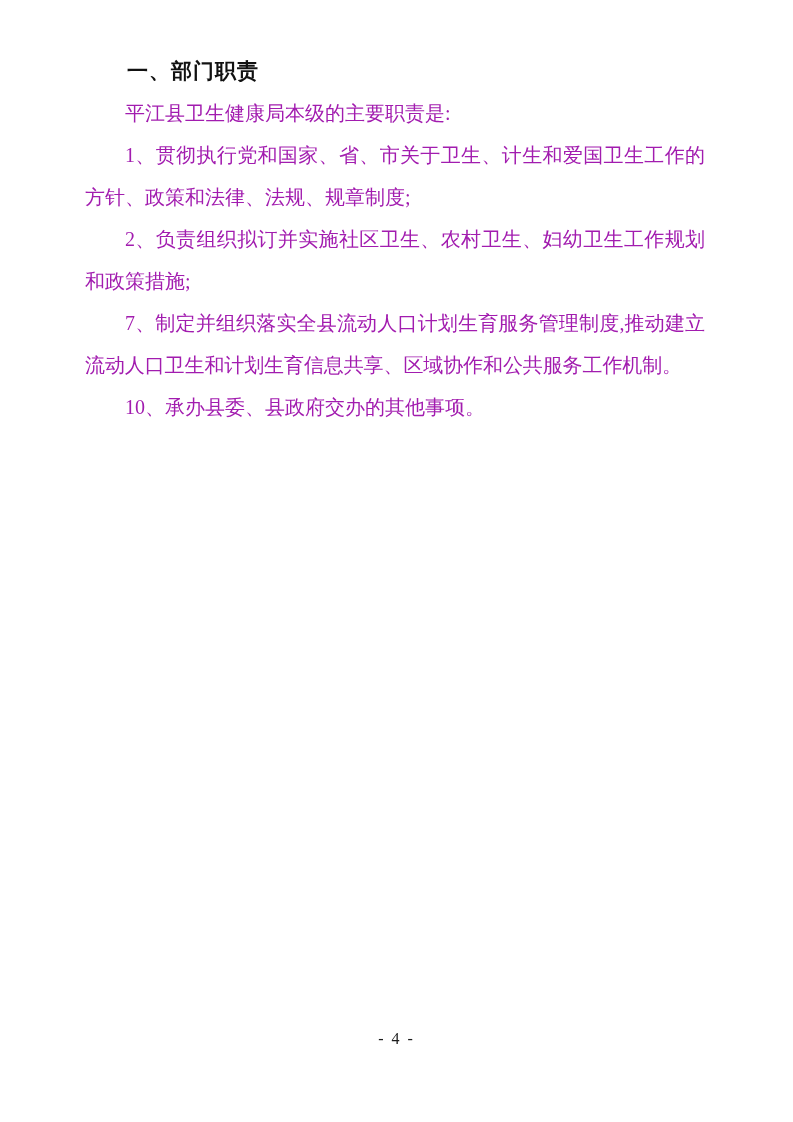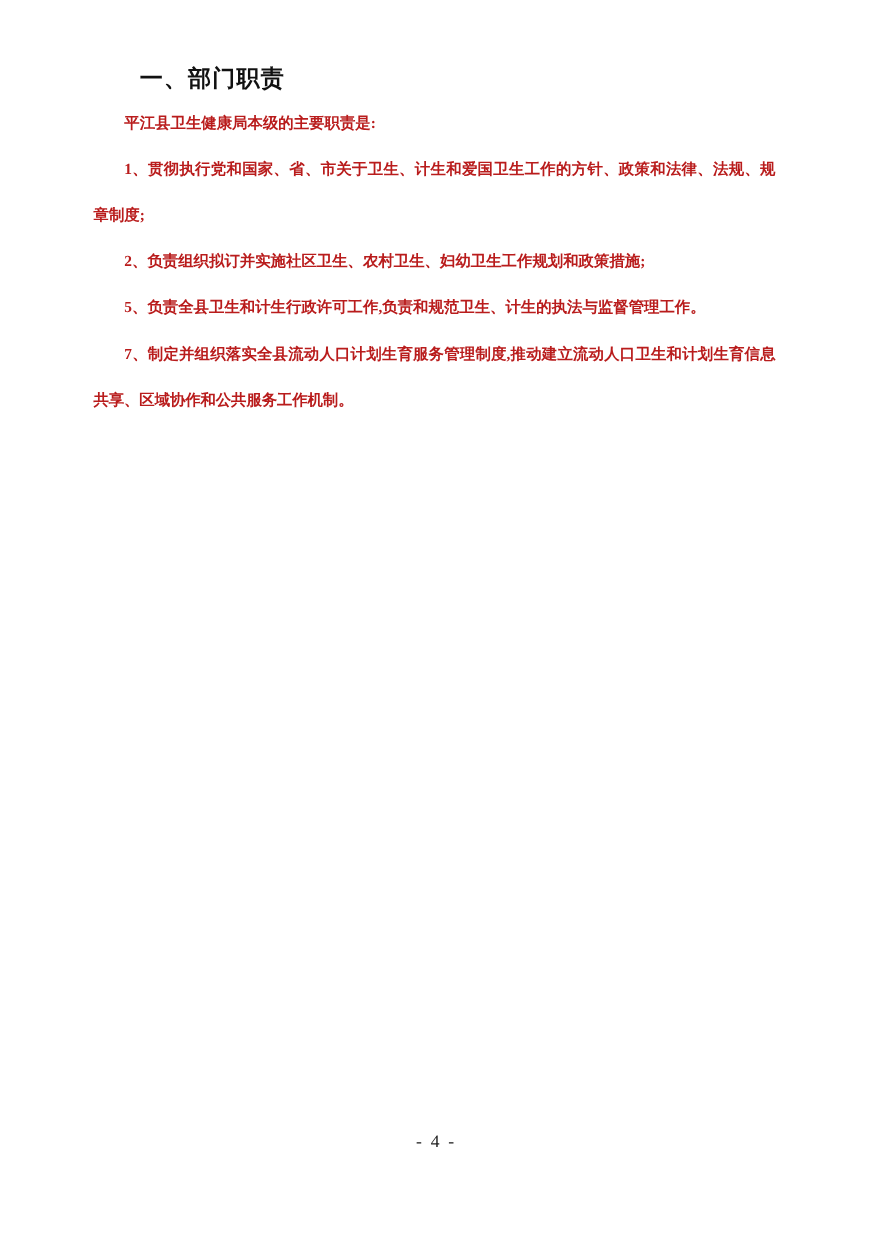--- a/index.html
+++ b/index.html
@@ -28,26 +28,25 @@
   .heading {
     font-size: 21px;
     font-weight: 700;
     line-height: 42px;
     text-indent: 2em;
     letter-spacing: 1px;
     color: #111111;
   }
 
   .para {
-    font-size: 14px;
+    font-size: 20px;
     line-height: 42px;
     text-indent: 2em;
     text-align: justify;
-    color: #b91c1c;
-    font-weight: bold;
+    color: #a21caf;
   }
 
   
   .squeeze-a { letter-spacing: -0.4px; }
   .squeeze-b { letter-spacing: -0.1px; }
 
   .page-number {
     position: absolute;
     left: 0;
     right: 0;
@@ -66,23 +65,23 @@
     <h1 class="heading">一、部门职责</h1>
 
     <p class="para">平江县卫生健康局本级的主要职责是:</p>
 
     <p class="para">1、贯彻执行党和国家、省、市关于卫生、计生和爱国卫生工作的方针、政策和法律、法规、规章制度;</p>
 
     <p class="para">2、负责组织拟订并实施社区卫生、农村卫生、妇幼卫生工作规划和政策措施;</p>
 
 
 
-    <p class="para">5、负责全县卫生和计生行政许可工作,负责和规范卫生、计生的执法与监督管理工作。</p>
 
 
     <p class="para squeeze-b">7、制定并组织落实全县流动人口计划生育服务管理制度,推动建立流动人口卫生和计划生育信息共享、区域协作和公共服务工作机制。</p>
 
 
 
+    <p class="para">10、承办县委、县政府交办的其他事项。</p>
   </div>
 
   <div class="page-number">- 4 -</div>
 </div>
 
 </body></html>

